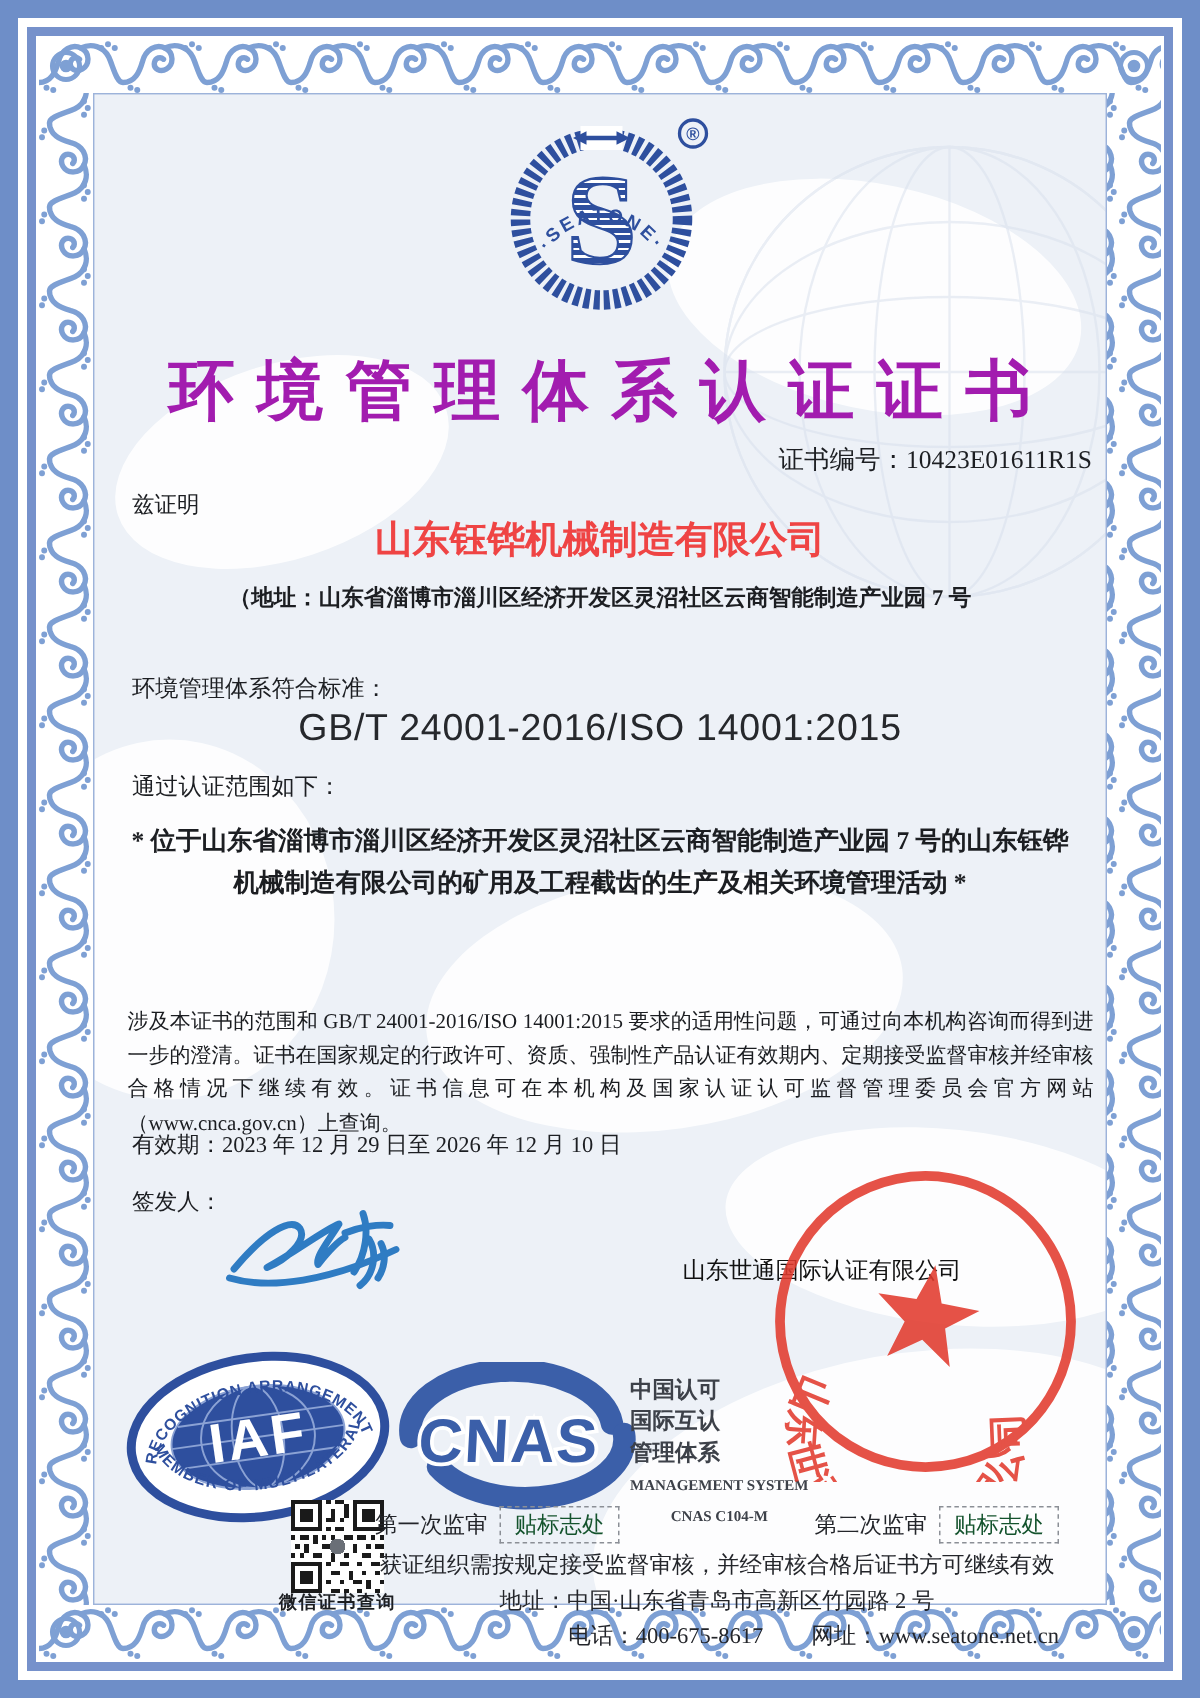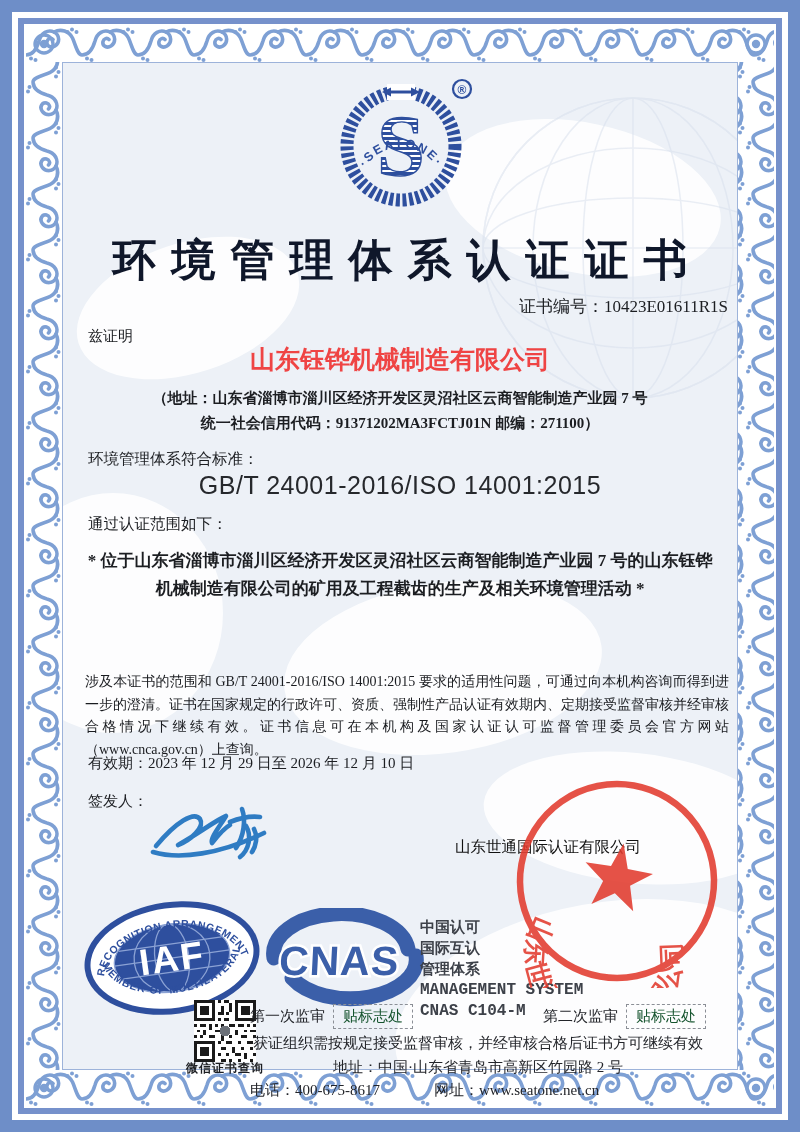--- a/index.html
+++ b/index.html
@@ -11,49 +11,49 @@
   .frame-outer{position:absolute;inset:0;border:12px solid #6e8ec8;}
   .frame-line2{position:absolute;inset:18px;border:6px solid #7691cb;}
   .scroll-border{position:absolute;left:26px;top:26px;}
   .frame-inner-line{position:absolute;inset:62px;border:1px solid #9db3da;}
   .paper{position:absolute;inset:63px;background:#edf1f7;overflow:hidden;}
   .cloud{position:absolute;background:#ffffff;opacity:.85;border-radius:50%;}
   .wm-globe{position:absolute;opacity:.5;}
   
   .abs{position:absolute;}
   .center{left:70px;right:70px;text-align:center;}
-  .cert-title{top:231px;font-size:44px;font-weight:700;letter-spacing:15px;text-indent:15px;color:#0f172a;}
+  .cert-title{top:231px;font-size:44px;font-weight:700;letter-spacing:15px;text-indent:15px;color:#a21caf;}
   .cert-no{top:295px;right:72px;font-size:17px;font-weight:400;}
   .hereby{top:327px;left:88px;font-size:15px;}
   .company{top:343px;font-size:25px;font-weight:700;color:#ef4444;}
   .addr1{top:389px;font-size:15px;font-weight:700;}
   .addr2{top:414px;font-size:15px;font-weight:700;}
   .std-label{top:449px;left:88px;font-size:15.5px;}
   .standard{top:471px;font-size:25px;font-family:"Liberation Sans","DejaVu Sans",sans-serif;color:#26282c;letter-spacing:.5px;}
   .scope-label{top:514px;left:88px;font-size:15.5px;}
   .scope1{top:549px;font-size:17px;font-weight:700;}
   .scope2{top:577px;font-size:17px;font-weight:700;}
   .fineprint{top:671px;left:85px;width:644px;font-size:14px;line-height:1.62;text-align:justify;color:#1a1c20;}
   .dates{top:754px;left:88px;right:72px;display:flex;justify-content:space-between;font-size:15px;}
   .signer{top:792px;left:88px;font-size:15px;}
   .certifier{top:837px;left:455px;font-size:15.5px;color:#111;}
   .stamp{left:510px;top:774px;opacity:.88;z-index:30;pointer-events:none;}
   .signature{left:148px;top:796px;}
   .iaf{left:80px;top:896px;}
   .cnas-logo{left:262px;top:908px;}
   .cnas-text{left:420px;top:901px;font-size:15px;font-weight:700;line-height:21px;color:#3d4149;margin-top:16px;}
-  .cnas-text .en{font-family:Liberation Mono, monospace;font-size:16px;}
+  .cnas-text .en{font-family:Liberation Serif, serif;font-size:10px;text-align:center;}
   .qr{left:194px;top:1000px;}
   .qr-caption{left:172px;top:1060px;width:106px;text-align:center;font-size:12px;letter-spacing:1px;font-weight:700;}
   .footer-block{left:250px;top:1004px;width:456px;font-size:15px;font-weight:400;color:#23252a;}
   .audit-row{display:flex;align-items:center;}
   .sticker-box{border:1px dashed #8b8f96;padding:2px 9px;margin-left:8px;color:#14532d;}
   .audit-gap{flex:1;}
   .footer-line{text-align:center;margin-top:5px;}
-  .tel-row{display:flex;justify-content:flex-start;gap:54px;margin-top:4px;}
+  .tel-row{display:flex;justify-content:flex-end;gap:32px;margin-top:4px;}
 </style>
 </head>
 <body>
 
 <div class="certificate">
 
   <div class="paper">
     <div class="cloud" style="left:10px;top:180px;width:230px;height:130px;transform:rotate(-18deg);"></div>
     <div class="cloud" style="left:380px;top:60px;width:280px;height:150px;transform:rotate(12deg);"></div>
     <div class="cloud" style="left:-60px;top:430px;width:220px;height:240px;"></div>
@@ -139,21 +139,20 @@
     <circle cx="137" cy="27" r="9" fill="none" stroke="#2e4f9e" stroke-width="2.2"></circle>
     <text x="137" y="31.5" text-anchor="middle" font-family="Liberation Sans, sans-serif" font-size="12" font-weight="700" fill="#2e4f9e">®</text>
   </svg>
 
   <div class="abs center cert-title">环境管理体系认证证书</div>
   <div class="abs cert-no"><span>证书编号：</span><span>10423E01611R1S</span></div>
   <div class="abs hereby">兹证明</div>
 
   <div class="abs center company">山东钰铧机械制造有限公司</div>
   <div class="abs center addr1">（地址：山东省淄博市淄川区经济开发区灵沼社区云商智能制造产业园 7 号</div>
-  <div class="abs center addr2">统一社会信用代码：91371202MA3FCTJ01N 邮编：271100）</div>
 
   <div class="abs std-label">环境管理体系符合标准：</div>
   <div class="abs center standard">GB/T 24001-2016/ISO 14001:2015</div>
 
   <div class="abs scope-label">通过认证范围如下：</div>
   <div class="abs center scope1">* 位于山东省淄博市淄川区经济开发区灵沼社区云商智能制造产业园 7 号的山东钰铧</div>
   <div class="abs center scope2">机械制造有限公司的矿用及工程截齿的生产及相关环境管理活动 *</div>
 
   <div class="abs fineprint">涉及本证书的范围和 GB/T 24001-2016/ISO 14001:2015 要求的适用性问题，可通过向本机构咨询而得到进一步的澄清。证书在国家规定的行政许可、资质、强制性产品认证有效期内、定期接受监督审核并经审核合格情况下继续有效。证书信息可在本机构及国家认证认可监督管理委员会官方网站（www.cnca.gov.cn）上查询。</div>
 

